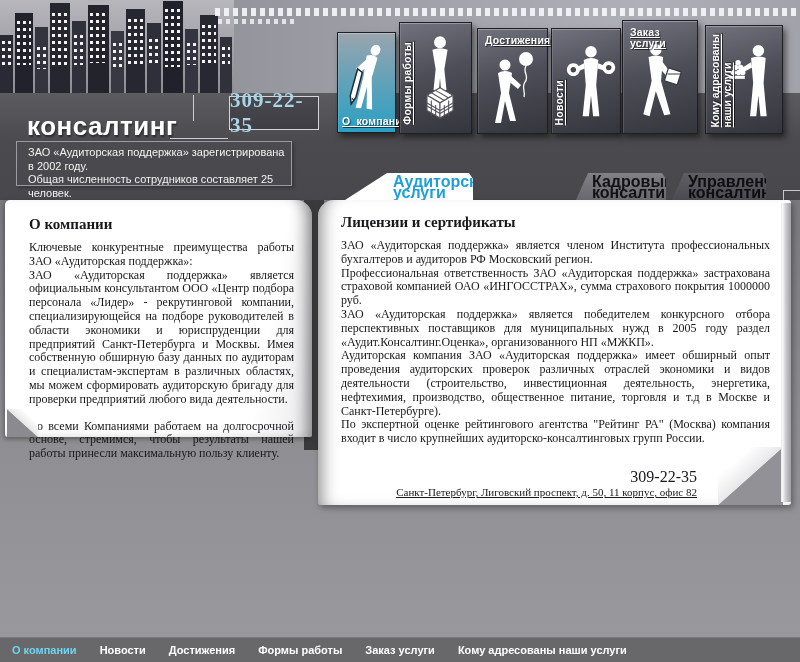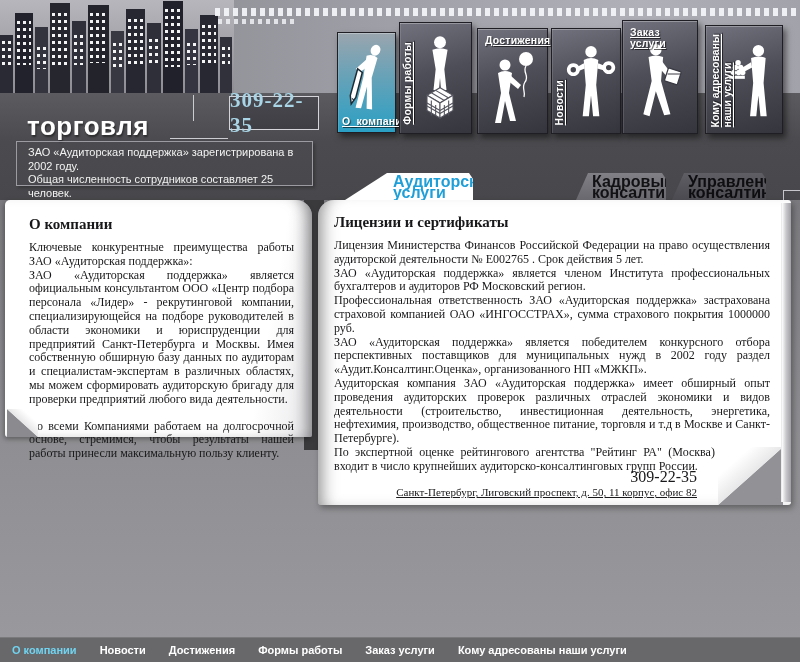--- a/index.html
+++ b/index.html
@@ -39,21 +39,21 @@
              background:linear-gradient(180deg,#5c5c60 0%,#4b4b4f 45%,#48484c 100%);}
   .site-title{position:absolute;left:27px;top:90px;margin:0;color:#fff;
               font-size:26px;line-height:24px;font-weight:bold;letter-spacing:.5px;
               text-shadow:1px 2px 2px rgba(0,0,0,.45);}
   .deco-v{position:absolute;left:193px;top:95px;width:1px;height:26px;background:#caccd2;}
   .deco-h{position:absolute;left:170px;top:138px;width:58px;height:1px;background:#caccd2;}
   .phone-box{position:absolute;left:229px;top:96px;width:88px;height:32px;
              border:1px solid #d4d4da;background:linear-gradient(180deg,#48484e,#3e3e44);
              color:#a9d5e6;font-family:"Liberation Serif",serif;font-weight:bold;font-size:21px;
              display:flex;align-items:center;justify-content:center;letter-spacing:1px;}
-  .info-box{position:absolute;left:16px;top:141px;width:297px;height:45px;
+  .info-box{position:absolute;left:16px;top:141px;width:276px;height:45px;
             border:1px solid #9b9ba1;box-shadow:2px 2px 3px rgba(0,0,0,.25);
             color:#f2f2f2;font-size:11px;line-height:13.5px;padding:4px 0 0 11px;box-sizing:border-box;}
   .bracket{position:absolute;left:783px;top:97px;width:17px;height:31px;
            border:1px solid #c6c6cc;border-right:none;}
 
   
   .tile{position:absolute;border:1px solid #1e1e24;
         background:linear-gradient(165deg,#72727e 0%,#4e4e58 45%,#35353d 100%);
         box-shadow:inset 0 1px 0 rgba(255,255,255,.3),inset 1px 0 0 rgba(255,255,255,.12),3px 4px 6px rgba(0,0,0,.5);
         cursor:pointer;}
@@ -94,21 +94,21 @@
   .page{position:absolute;background:#fff;font-family:"Liberation Serif",serif;color:#18181a;}
   .page h2{font-size:15px;margin:0 0 8px 0;}
   .page p{margin:0;font-size:12px;line-height:13.8px;text-align:justify;}
   .page-left{left:5px;top:0;width:307px;height:237px;border-radius:5px 16px 2px 3px;
              background:linear-gradient(100deg,#ffffff 82%,#ededef 96%);
              box-shadow:-1px 2px 5px rgba(0,0,0,.35),inset -14px -2px 16px -10px rgba(35,35,40,.6);
              padding:16px 18px 0 24px;box-sizing:border-box;}
   .page-left p + p.gap{margin-top:13px;}
   .page-right{left:318px;top:0;width:473px;height:305px;border-radius:16px 3px 3px 3px;
               box-shadow:2px 3px 6px rgba(0,0,0,.35),inset 14px -2px 16px -10px rgba(35,35,40,.5);
-              padding:14px 21px 0 16px;box-sizing:border-box;}
+              padding:14px 21px 0 23px;box-sizing:border-box;}
   .page-right::after{content:"";position:absolute;right:0;top:3px;bottom:3px;width:9px;
                      background:linear-gradient(90deg,#ffffff,#c9c9cd 45%,#a0a0a4);border-left:1px solid #ececee;}
   .fold{position:absolute;}
   .fold .bgtri,.fold .flap{position:absolute;left:0;top:0;width:100%;height:100%;}
   .fold-bl .bgtri{background:#8b8b8f;clip-path:polygon(0 0,100% 100%,0 100%);}
   .fold-bl .flap{background:linear-gradient(to bottom left,#ffffff 25%,#bdbdc1 90%);
                  clip-path:polygon(0 0,100% 0,100% 100%);}
   .fold-br .bgtri{background:#929296;clip-path:polygon(100% 0,100% 100%,0 100%);}
   .fold-br .flap{background:linear-gradient(to bottom right,#ffffff 25%,#c2c2c6 90%);
                  clip-path:polygon(0 0,100% 0,0 100%);}
@@ -174,21 +174,21 @@
     </div>
     <div class="film"></div>
     <div class="film2"></div>
   </div>
 
   <div class="dark-band">
     <div class="bracket"></div>
   </div>
   <h1 class="site-title">
     <br>
-    <span>торговля</span>
+    <span>консалтинг</span>
   </h1>
   <div class="deco-v"></div>
   <div class="deco-h"></div>
   <div class="phone-box">309-22-35</div>
   <div class="info-box">
     <div>ЗАО «Аудиторская поддержка» зарегистрирована в 2002 году.</div>
     <div>Общая численность сотрудников составляет 25 человек.</div>
   </div>
 
   <div class="tile tile-1">
@@ -287,24 +287,23 @@
       <p>ЗАО «Аудиторская поддержка» является официальным консультантом  ООО «Центр подбора персонала «Лидер» - рекрутинговой компании, специализирующейся на подборе руководителей в области экономики и юриспруденции для предприятий Санкт-Петербурга и Москвы. Имея собственную обширную базу данных по аудиторам и специалистам-экспертам в различных областях, мы можем сформировать аудиторскую бригаду для проверки предприятий любого вида деятельности.</p>
       <p class="gap">Со всеми Компаниями работаем на долгосрочной основе, стремимся, чтобы результаты нашей работы принесли максимальную пользу клиенту.</p>
       <div class="fold fold-bl fold-left-page">
         <div class="bgtri"></div>
           <div class="flap"></div>
       </div>
     </section>
 
     <section class="page page-right">
       <h2>Лицензии и сертификаты</h2>
-      <p>Лицензия Министерства Финансов Российской Федерации на право осуществления аудиторской деятельности № Е002765 . Срок действия 5 лет.</p>
       <p>ЗАО «Аудиторская поддержка» является членом Института профессиональных бухгалтеров и аудиторов РФ Московский регион.</p>
       <p>Профессиональная ответственность ЗАО «Аудиторская поддержка» застрахована страховой компанией ОАО «ИНГОССТРАХ», сумма страхового покрытия 1000000 руб.</p>
-      <p>ЗАО «Аудиторская поддержка» является победителем конкурсного отбора перспективных поставщиков для муниципальных нужд в 2002 году раздел «Аудит.Консалтинг.Оценка», организованного НП «МЖКП».</p>
+      <p>ЗАО «Аудиторская поддержка» является победителем конкурсного отбора перспективных поставщиков для муниципальных нужд в 2005 году раздел «Аудит.Консалтинг.Оценка», организованного НП «МЖКП».</p>
       <p>Аудиторская компания ЗАО «Аудиторская поддержка» имеет обширный опыт проведения аудиторских проверок различных отраслей экономики и видов деятельности (строительство, инвестиционная деятельность, энергетика, нефтехимия, производство, общественное питание, торговля и т.д в Москве и Санкт-Петербурге).</p>
       <p>По экспертной оценке рейтингового агентства "Рейтинг РА" (Москва) компания входит в число крупнейших аудиторско-консалтинговых групп России.</p>
       <div class="contact">
         <div class="ph">309-22-35</div>
         <div class="addr">Санкт-Петербург, Лиговский проспект, д. 50, 11 корпус, офис 82</div>
       </div>
       <div class="fold fold-br fold-right-page">
         <div class="bgtri"></div>
           <div class="flap"></div>
       </div>

